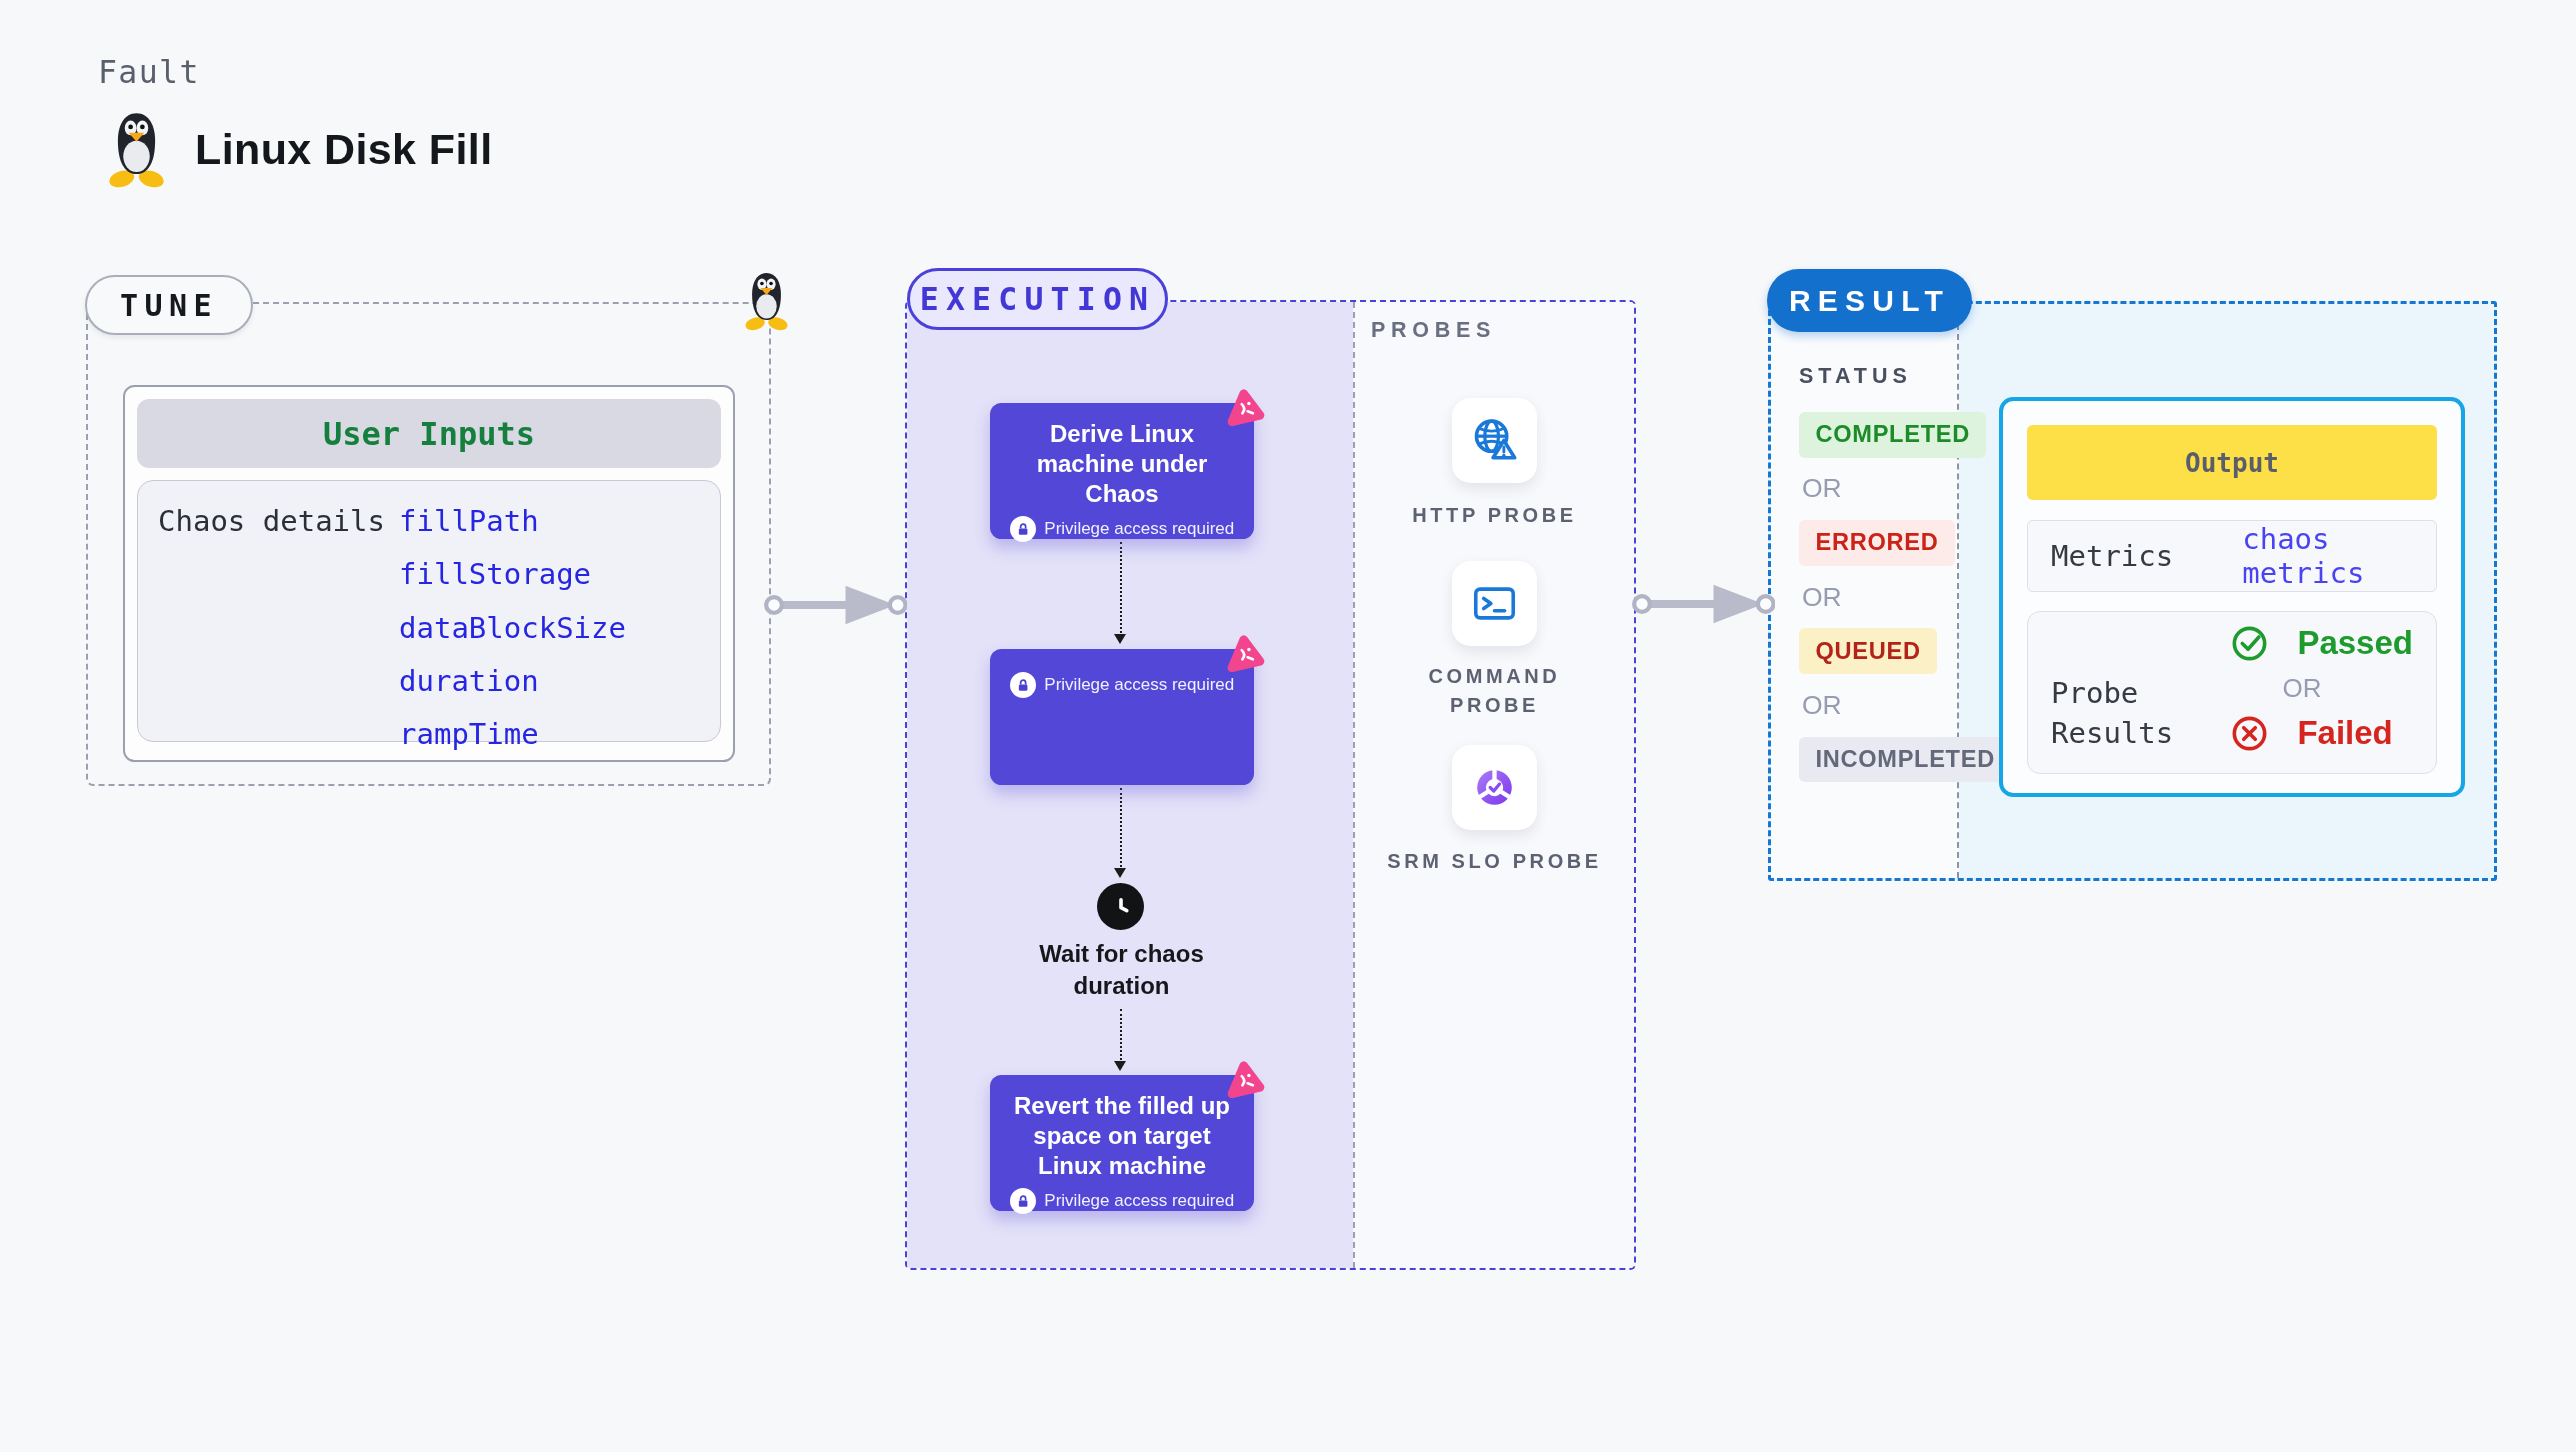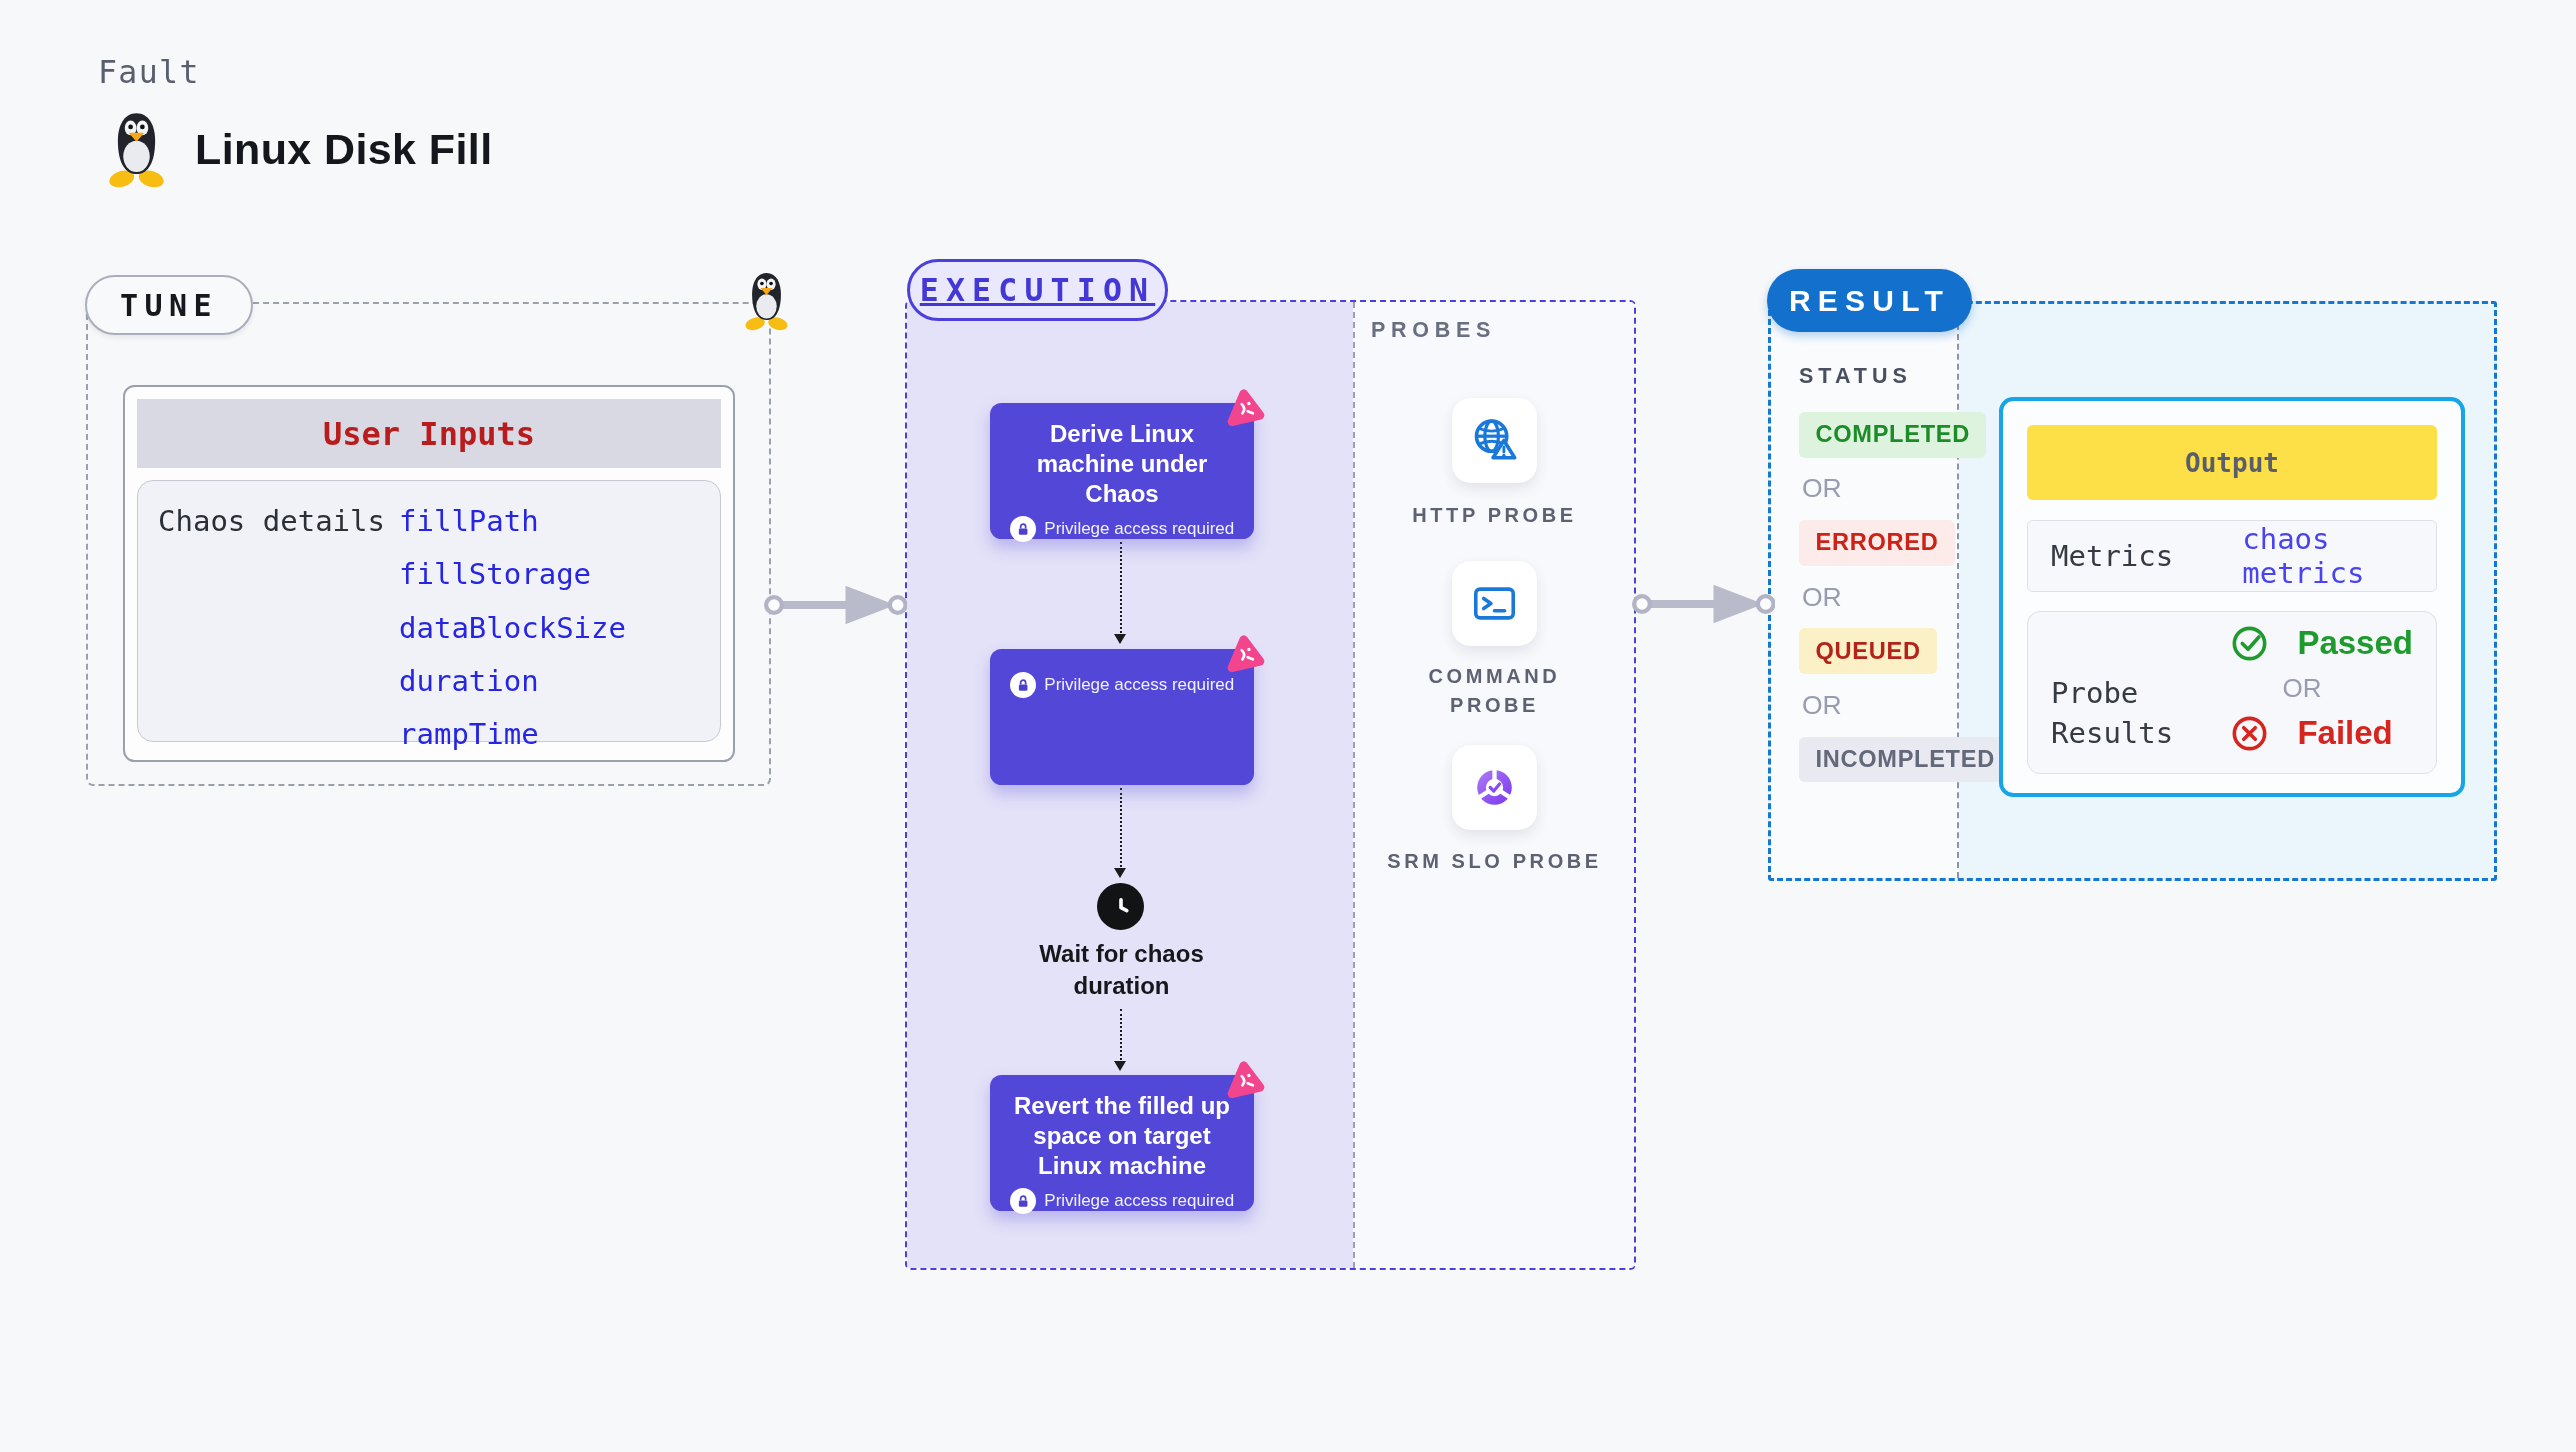--- a/index.html
+++ b/index.html
@@ -17,34 +17,34 @@
   .title-row { left:105px; top:109px; display:flex; align-items:center; gap:27px; height:80px; }
   .title-row h1 { font-size:43px; font-weight:700; color:#14171b; letter-spacing:0.4px; }
   .tux-big { width:63px; height:77px; }
   .tux-small { left:742px; top:271px; width:49px; height:60px; z-index:5; }
 
   
   .pill { display:flex; align-items:center; justify-content:center; border-radius:34px; z-index:6; }
   .pill-tune { left:85px; top:275px; width:168px; height:60px; background:#f8f9fb;
     border:2.9px solid #a9aeba; box-shadow:0 2.9px 5.7px rgba(40,40,60,.08);
     font-size:30px; font-weight:700; letter-spacing:6.4px; color:#15181d; }
-  .pill-exec { left:907px; top:259px; width:261px; height:62px; background:#e9e8fc;
-    border:3.6px solid #4b41da; font-size:31.5px; font-weight:700; letter-spacing:7.2px; color:#4338d6;text-decoration:underline; }
+  .pill-exec { left:907px; top:268px; width:261px; height:62px; background:#e9e8fc;
+    border:3.6px solid #4b41da; font-size:31.5px; font-weight:700; letter-spacing:7.2px; color:#4338d6; }
   .pill-result { left:1767px; top:269px; width:205px; height:63px; background:#1470cd;
     box-shadow:0 4.3px 8.6px rgba(20,112,205,.3);
     font-size:30px; font-weight:700; letter-spacing:7.2px; color:#ffffff; }
 
   
   .tune-box { left:86px; top:302px; width:685px; height:484px;
     border:2.9px dashed #9aa0ad; border-radius:7.2px; }
   .ui-card { left:123px; top:385px; width:612px; height:377px; background:#fdfdfe;
     border:2.9px solid #9aa0ad; border-radius:11.5px; }
   .ui-header { position:absolute; left:12px; right:12px; top:12px; height:69px;
-    background:#d9d9e3; border-radius:0; display:flex; align-items:center; justify-content:center;
-    font-size:32px; font-weight:700; color:#b91c1c; }
+    background:#d9d9e3; border-radius:12px; display:flex; align-items:center; justify-content:center;
+    font-size:32px; font-weight:700; color:#15803d; }
   .ui-body { position:absolute; left:12px; right:12px; top:93px; height:262px;
     background:#f1f2f7; border:1.4px solid #c7cad3; border-radius:16px; }
   .ui-row-label { position:absolute; left:20px; top:23px; font-size:29px; color:#2b2f37; }
   .ui-values { position:absolute; left:261px; top:23px; display:flex; flex-direction:column; gap:19.3px; }
   .ui-link { font-size:29px; color:#2626e2; cursor:pointer; }
 
   
   .h-arrow { width:143px; height:46px; z-index:7; }
   .arrow1 { left:764px; top:582px; }
   .arrow2 { left:1632px; top:581px; }

